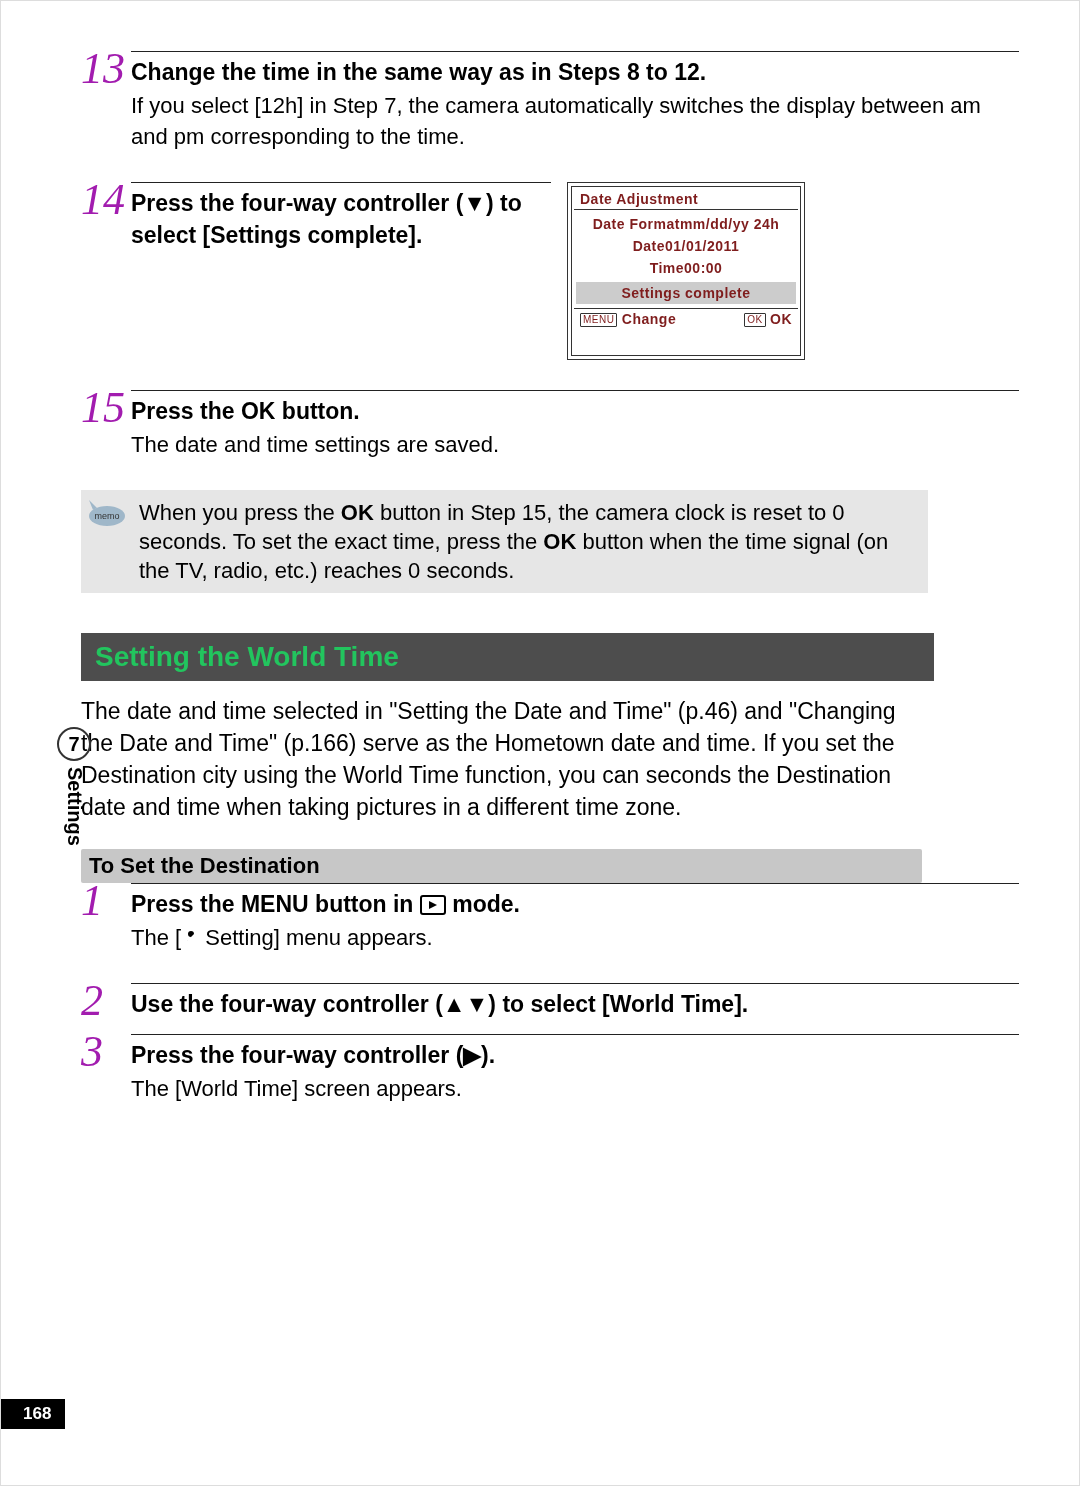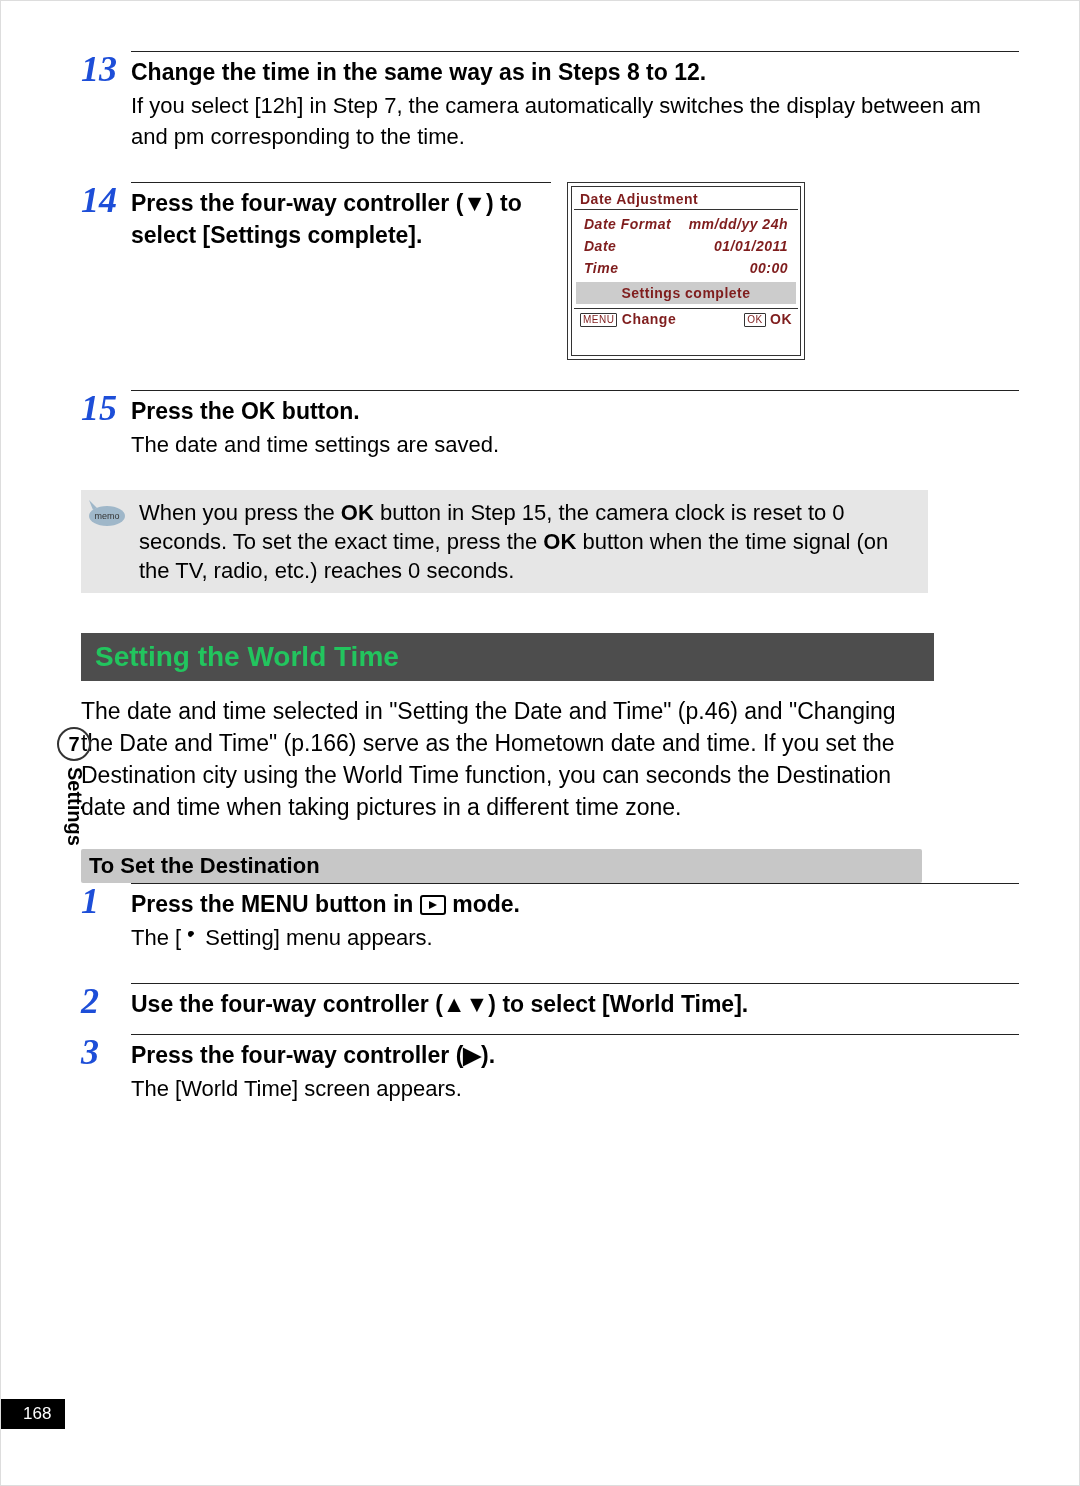--- a/index.html
+++ b/index.html
@@ -24,26 +24,26 @@
   .step-block {
     margin-bottom: 30px;
   }
   .step-flex {
     display: flex;
     align-items: flex-start;
   }
   .step-num {
     font-family: Georgia, 'Times New Roman', serif;
     font-style: italic;
-    font-weight: 700;
-    font-size: 36px;
+    font-weight: 400;
+    font-size: 44px;
     width: 50px;
     flex: 0 0 50px;
     line-height: 36px;
-    color: #1d4ed8;
+    color: #a21caf;
   }
   .step-body {
     flex: 1 1 auto;
     border-top: 1px solid #222;
     padding-top: 4px;
   }
   .step-title {
     font-weight: bold;
     font-size: 23px;
     line-height: 32px;
@@ -73,25 +73,24 @@
     font-weight: bold;
   }
   .scr-header {
     border-bottom: 1px solid #333;
     padding: 2px 6px 2px 6px;
     margin: 0 2px 4px 2px;
     letter-spacing: 0.5px;
   }
   .scr-row {
     display: flex;
-    justify-content: space-between;
+    justify-content: center;
     padding: 2px 8px;
     margin: 2px 4px;
     letter-spacing: 0.5px;
-    font-style: italic;
   }
   .scr-row-sel {
     background: #ccc;
     display: flex;
     justify-content: center;
     padding: 3px 8px;
     margin: 4px 4px;
     letter-spacing: 0.5px;
   }
   .scr-footer {
@@ -174,21 +173,21 @@
     writing-mode: vertical-rl;
     font-weight: bold;
     font-size: 20px;
   }
   .page-num-bar {
     position: absolute;
     left: 0;
     bottom: 56px;
     background: #000;
     color: #fff;
-    font-weight: normal;
+    font-weight: bold;
     font-size: 17px;
     padding: 5px 14px 5px 22px;
   }
   .ok-inline {
     font-family: Arial, sans-serif;
     font-weight: bold;
   }
   svg { display: block; }
 </style>
 </head>

